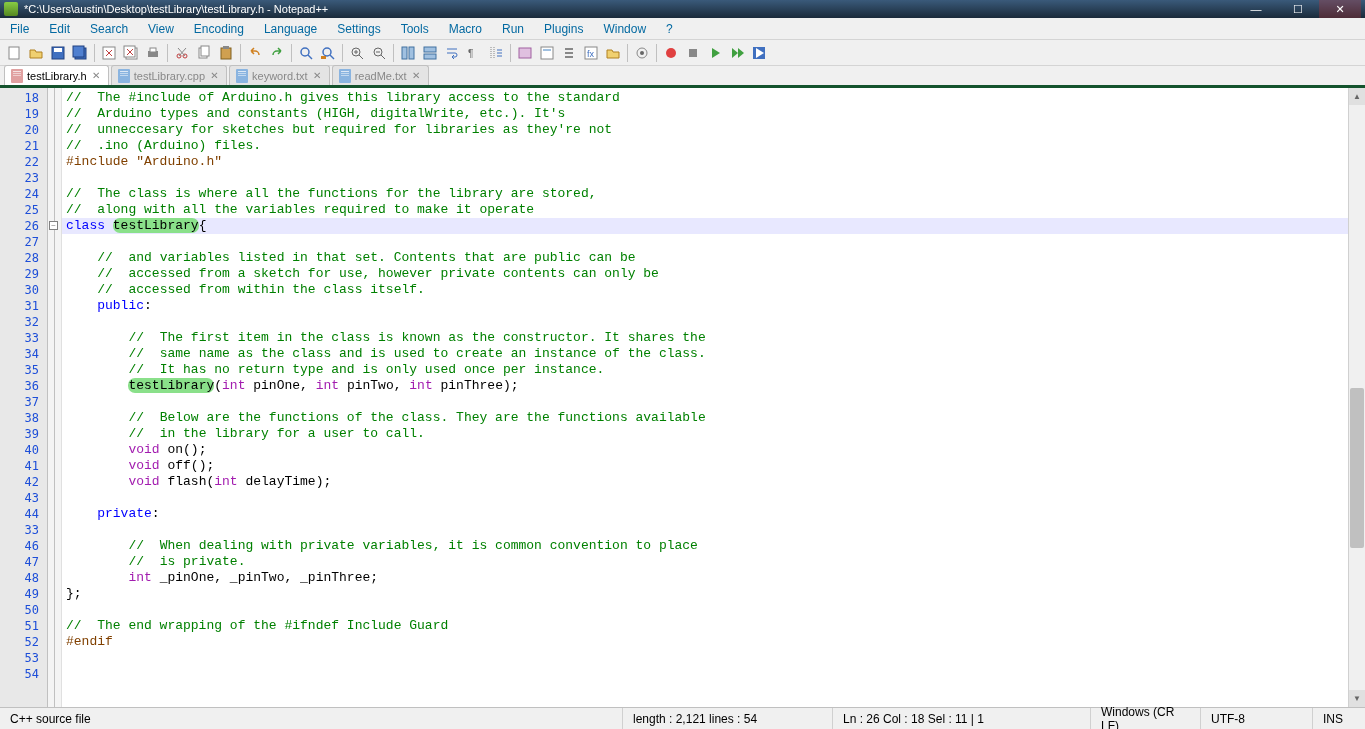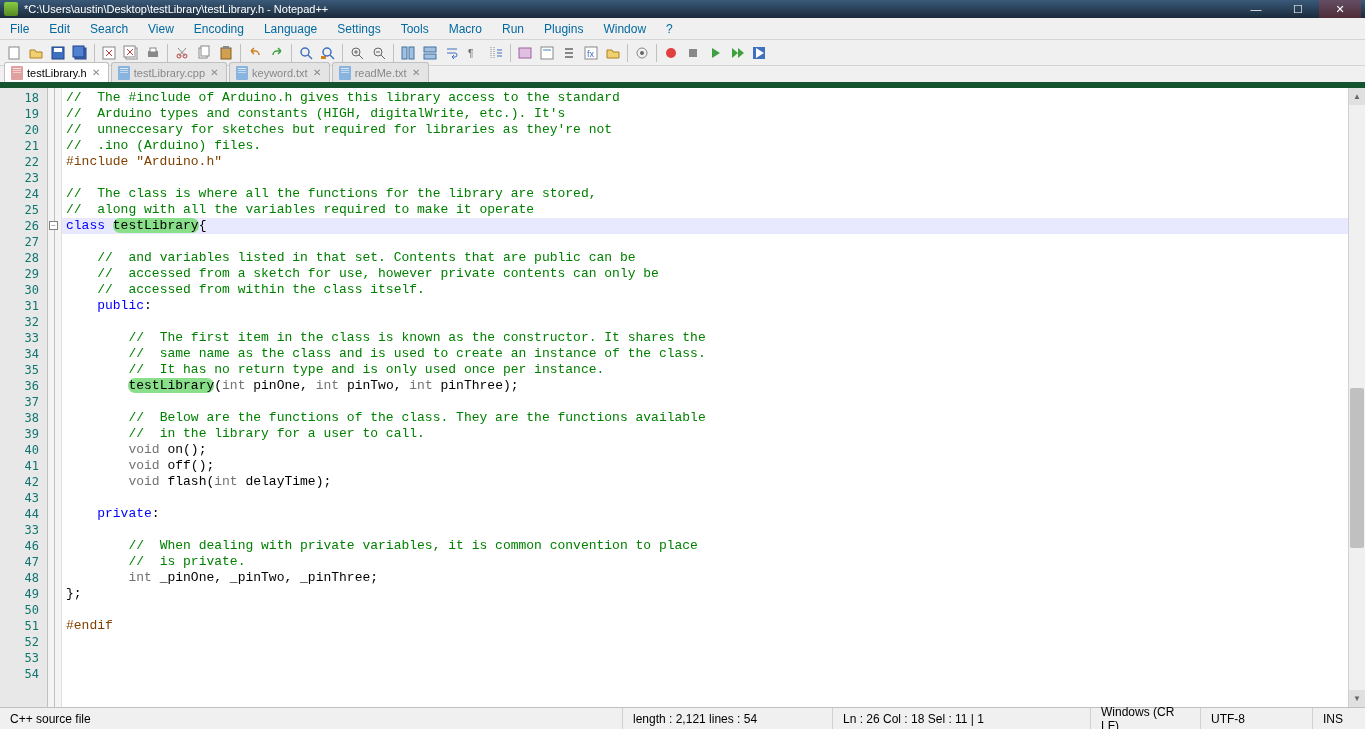--- a/index.html
+++ b/index.html
@@ -13,42 +13,42 @@
 .titlebar .winbtn.close { background: rgba(200,50,50,0.3); }
 
 .menubar { background: #f0f0f0; height: 22px; display: flex; align-items: center; border-bottom: 1px solid #d4d4d4; }
 .menubar .menu-item { padding: 3px 10px; font-size: 12px; color: #0369a1; cursor: default; }
 
 .toolbar { background: #f0f0f0; height: 26px; display: flex; align-items: center; padding: 0 4px; border-bottom: 1px solid #d4d4d4; gap: 2px; }
 .toolbar .tbtn { width: 20px; height: 20px; display: flex; align-items: center; justify-content: center; cursor: default; }
 .toolbar .tsep { width: 1px; height: 18px; background: #c0c0c0; margin: 0 2px; }
 .toolbar svg { width: 16px; height: 16px; }
 
-.tabbar { background: #f0f0f0; height: 22px; display: flex; align-items: flex-end; padding-left: 4px; border-bottom: 6px solid #14532d; }
+.tabbar { background: #f0f0f0; height: 22px; display: flex; align-items: flex-end; padding-left: 4px; border-bottom: 3px solid #14532d; }
 .tab { display: flex; align-items: center; padding: 2px 6px; background: #e4e4e4; border: 1px solid #c0c0c0; border-bottom: none; border-radius: 3px 3px 0 0; margin-right: 2px; height: 20px; font-size: 11px; gap: 4px; color: #888; }
 .tab.active { background: #fff; color: #000; }
 .tab.active .tab-icon { background: #e0a0a0; }
 .tab .tab-icon { width: 12px; height: 14px; background: #8ab4e0; border-radius: 1px; position: relative; }
 .tab .tab-icon::before { content: ''; position: absolute; top: 2px; left: 2px; right: 2px; height: 1px; background: #fff; opacity: 0.7; box-shadow: 0 2px 0 rgba(255,255,255,0.7), 0 4px 0 rgba(255,255,255,0.7); }
 .tab .close { width: 11px; height: 11px; display: flex; align-items: center; justify-content: center; color: #888; font-size: 10px; }
 
 .editor-container { position: relative; height: 619px; background: #fff; display: flex; }
 .gutter { width: 48px; background: #e8e8e8; border-right: 1px solid #c0c0c0; padding-top: 2px; }
-.line-no { height: 16px; line-height: 16px; text-align: right; padding-right: 8px; color: #0f766e; font-family: Consolas, monospace; font-size: 12px; }
+.line-no { height: 16px; line-height: 16px; text-align: right; padding-right: 8px; color: #1d4ed8; font-family: Consolas, monospace; font-size: 12px; }
 .fold-col { width: 14px; background: #f4f4f4; border-right: 1px solid #e0e0e0; position: relative; }
 .fold-line { position: absolute; left: 6px; top: 0; bottom: 0; width: 1px; background: #c0c0c0; }
 .fold-box { position: absolute; left: 1px; width: 9px; height: 9px; border: 1px solid #808080; background: #fff; font-size: 8px; line-height: 7px; text-align: center; color: #808080; cursor: default; }
 
 .code { flex: 1; font-family: Liberation Mono, monospace; font-size: 13px; padding-top: 2px; overflow: hidden; position: relative; }
 .code-line { height: 16px; line-height: 16px; white-space: pre; padding-left: 4px; }
 .code-line.current { background: #e8e8ff; }
 .c-comment { color: #008000; }
 .c-preproc { color: #804000; }
 .c-keyword { color: #0000ff; }
-.c-type { color: #737373; }
+.c-type { color: #a21caf; }
 .c-default { color: #000; }
 .c-highlight { background: #8ae08a; border-radius: 7px; }
 .c-brace { color: #000; }
 
 .vscroll { position: absolute; right: 0; top: 0; bottom: 0; width: 17px; background: #f0f0f0; border-left: 1px solid #d0d0d0; }
 .vscroll .up, .vscroll .dn { height: 17px; background: #e0e0e0; display: flex; align-items: center; justify-content: center; font-size: 8px; color: #666; }
 .vscroll .dn { position: absolute; bottom: 0; width: 100%; }
 .vscroll .thumb { position: absolute; left: 1px; right: 1px; top: 300px; height: 160px; background: #c0c0c0; border-radius: 2px; }
 
 .statusbar { position: absolute; bottom: 0; left: 0; right: 0; height: 22px; background: #f0f0f0; border-top: 1px solid #c0c0c0; display: flex; align-items: center; font-size: 12px; margin-top: 18px; }
@@ -373,20 +373,21 @@
       <div class="code-line"><span class="c-default">        </span><span class="c-type">void</span><span class="c-default"> off();</span></div>
       <div class="code-line"><span class="c-default">        </span><span class="c-type">void</span><span class="c-default"> flash(</span><span class="c-type">int</span><span class="c-default"> delayTime);</span></div>
       <div class="code-line"></div>
       <div class="code-line"><span class="c-default">    </span><span class="c-keyword">private</span><span class="c-default">:</span></div>
       <div class="code-line"></div>
       <div class="code-line"><span class="c-default">        </span><span class="c-comment">//  When dealing with private variables, it is common convention to place</span></div>
       <div class="code-line"><span class="c-default">        </span><span class="c-comment">//  is private.</span></div>
       <div class="code-line"><span class="c-default">        </span><span class="c-type">int</span><span class="c-default"> _pinOne, _pinTwo, _pinThree;</span></div>
       <div class="code-line"><span class="c-brace">}</span><span class="c-default">;</span></div>
       <div class="code-line"></div>
+      <div class="code-line"><span class="c-comment">//  The end wrapping of the #ifndef Include Guard</span></div>
       <div class="code-line"><span class="c-preproc">#endif</span></div>
     </div>
   <div class="vscroll">
     <div class="up">▲</div>
     <div class="thumb"></div>
     <div class="dn">▼</div>
   </div>
 </div>
 
 <div class="statusbar">

